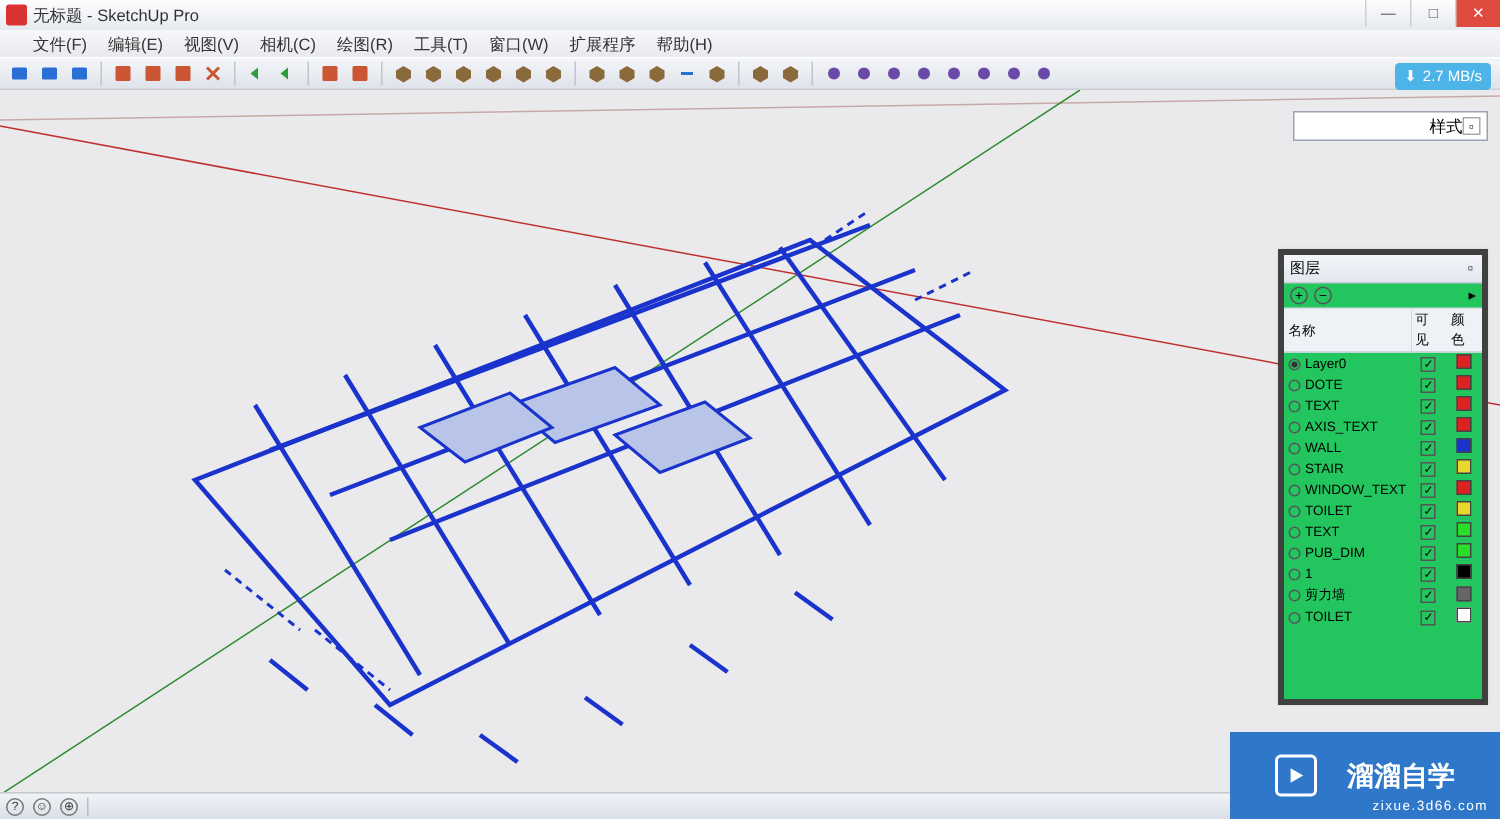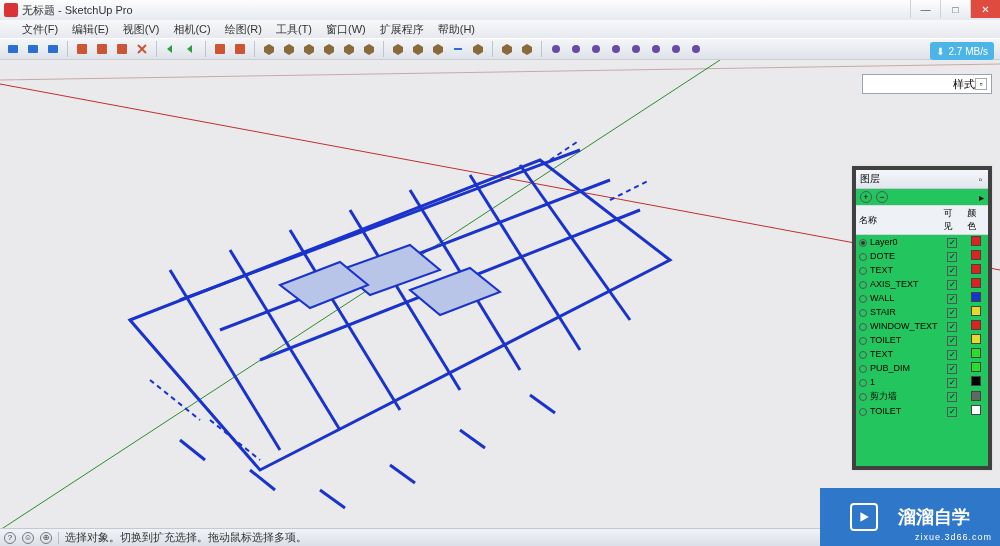--- a/index.html
+++ b/index.html
@@ -825,21 +825,20 @@
         </tbody>
     </table>
   </div>
 </div>
 
 <div class="statusbar">
   <span class="circ">?</span>
   <span class="circ">☺</span>
   <span class="circ">⊕</span>
   <span style="width:1px;height:12px;background:#bbb;"></span>
-  <span>选择对象。切换到扩充选择。拖动鼠标选择多项。</span>
   <div class="right">
     <span>数值</span>
     <div class="val-box"></div>
   </div>
 </div>
 
 <div class="watermark">
   <div class="play">
     <svg width="12" height="12" viewBox="0 0 10 10">
         <polygon points="2,1 9,5 2,9" fill="#fff"></polygon>

